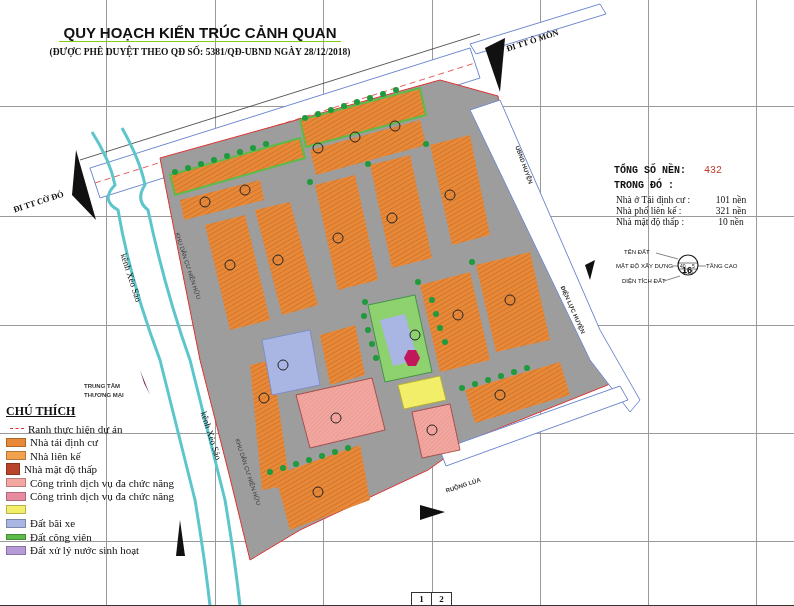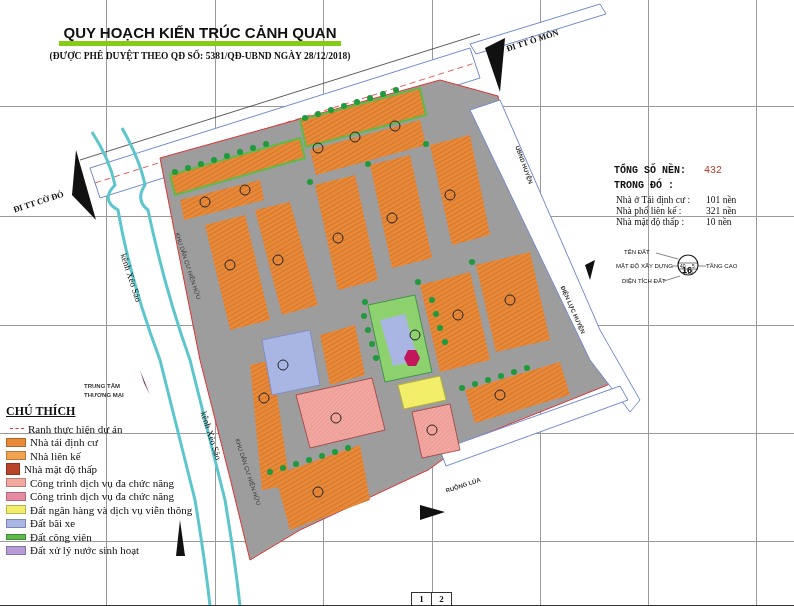--- a/index.html
+++ b/index.html
@@ -3,34 +3,34 @@
 <meta charset="utf-8">
 <style>
   html,body{margin:0;padding:0;background:#fff;}
   body{width:794px;height:606px;position:relative;overflow:hidden;font-family:"Liberation Serif","DejaVu Serif",serif;color:#111;}
   .grid-v,.grid-h{position:absolute;background:#9a9a9a;}
   .grid-v{width:1px;top:0;bottom:0;}
   .grid-h{height:1px;left:0;right:0;}
   #map{position:absolute;left:0;top:0;width:794px;height:606px;}
   .title-block{position:absolute;left:0;top:22px;width:400px;text-align:center;}
   .subtitle{font-size:9.5px;font-weight:bold;letter-spacing:0.1px;}
-  .main-title{font-family:"Liberation Sans","DejaVu Sans",sans-serif;font-size:15px;font-weight:bold;margin-top:2px;display:inline-block;border-bottom:5px solid #84cc16;padding:0 4px;}
+  .main-title{font-family:"Liberation Sans","DejaVu Sans",sans-serif;font-size:15px;font-weight:bold;margin-top:2px;display:inline-block;border-bottom:1px solid #84cc16;padding:0 4px;}
   .approval{font-size:9.5px;font-weight:bold;margin-top:5px;}
   .rot-label{position:absolute;font-size:8.5px;font-weight:bold;white-space:nowrap;transform-origin:left top;}
   .small-label{position:absolute;font-size:6px;font-family:"Liberation Sans",sans-serif;white-space:nowrap;transform-origin:left top;color:#333;}
   .legend{position:absolute;left:6px;top:404px;width:240px;}
   .legend-title{font-size:12px;font-weight:bold;text-decoration:underline;margin-left:0;margin-bottom:3px;}
   .legend-item{display:flex;align-items:center;height:13.5px;font-size:11px;}
   .swatch{width:18px;height:7px;margin-right:4px;flex:none;border:1px solid rgba(0,0,0,0.25);}
   .swatch.line{height:0;border:none;border-top:1px dashed #d33;margin-left:4px;width:14px;}
   .swatch.blank{border:none;background:transparent;}
   .stats{position:absolute;left:614px;top:165px;font-size:9.5px;}
   .stats .row{display:flex;height:11px;align-items:center;}
   .stats .k{width:90px;}
-  .stats .v{width:50px;text-align:left;}
+  .stats .v{width:50px;text-align:center;}
   .stats .bold{font-weight:bold;font-size:10px;font-family:Liberation Mono, monospace;}
   .key-diagram{position:absolute;left:620px;top:245px;width:160px;height:50px;font-family:"Liberation Sans",sans-serif;font-size:6px;}
   .sheet-tabs{position:absolute;left:412px;top:592px;display:flex;}
   .sheet-tab{width:19px;height:13px;border:1px solid #333;font-size:9px;font-weight:bold;text-align:center;line-height:13px;margin-left:-1px;background:#fff;}
   .bottom-line{position:absolute;left:0;right:0;top:605px;height:1px;background:#333;}
 </style>
 </head>
 <body>
 
 <div class="grid-v" style="left:106px"></div>
@@ -219,21 +219,20 @@
   <div class="legend-item">
     <span class="swatch" style="background:#f2a7a0"></span>
     <span>Công trình dịch vụ đa chức năng</span>
   </div>
   <div class="legend-item">
     <span class="swatch" style="background:#e68ba0"></span>
     <span>Công trình dịch vụ đa chức năng</span>
   </div>
   <div class="legend-item">
     <span class="swatch" style="background:#f3ee6a"></span>
-    <span>Đất ngân hàng và dịch vụ viễn thông</span>
   </div>
   <div class="legend-item">
     <span class="swatch" style="background:#a9b5e3"></span>
     <span>Đất bãi xe</span>
   </div>
   <div class="legend-item">
     <span class="swatch" style="background:#5dbb4a;height:4px;"></span>
     <span>Đất công viên</span>
   </div>
   <div class="legend-item">

